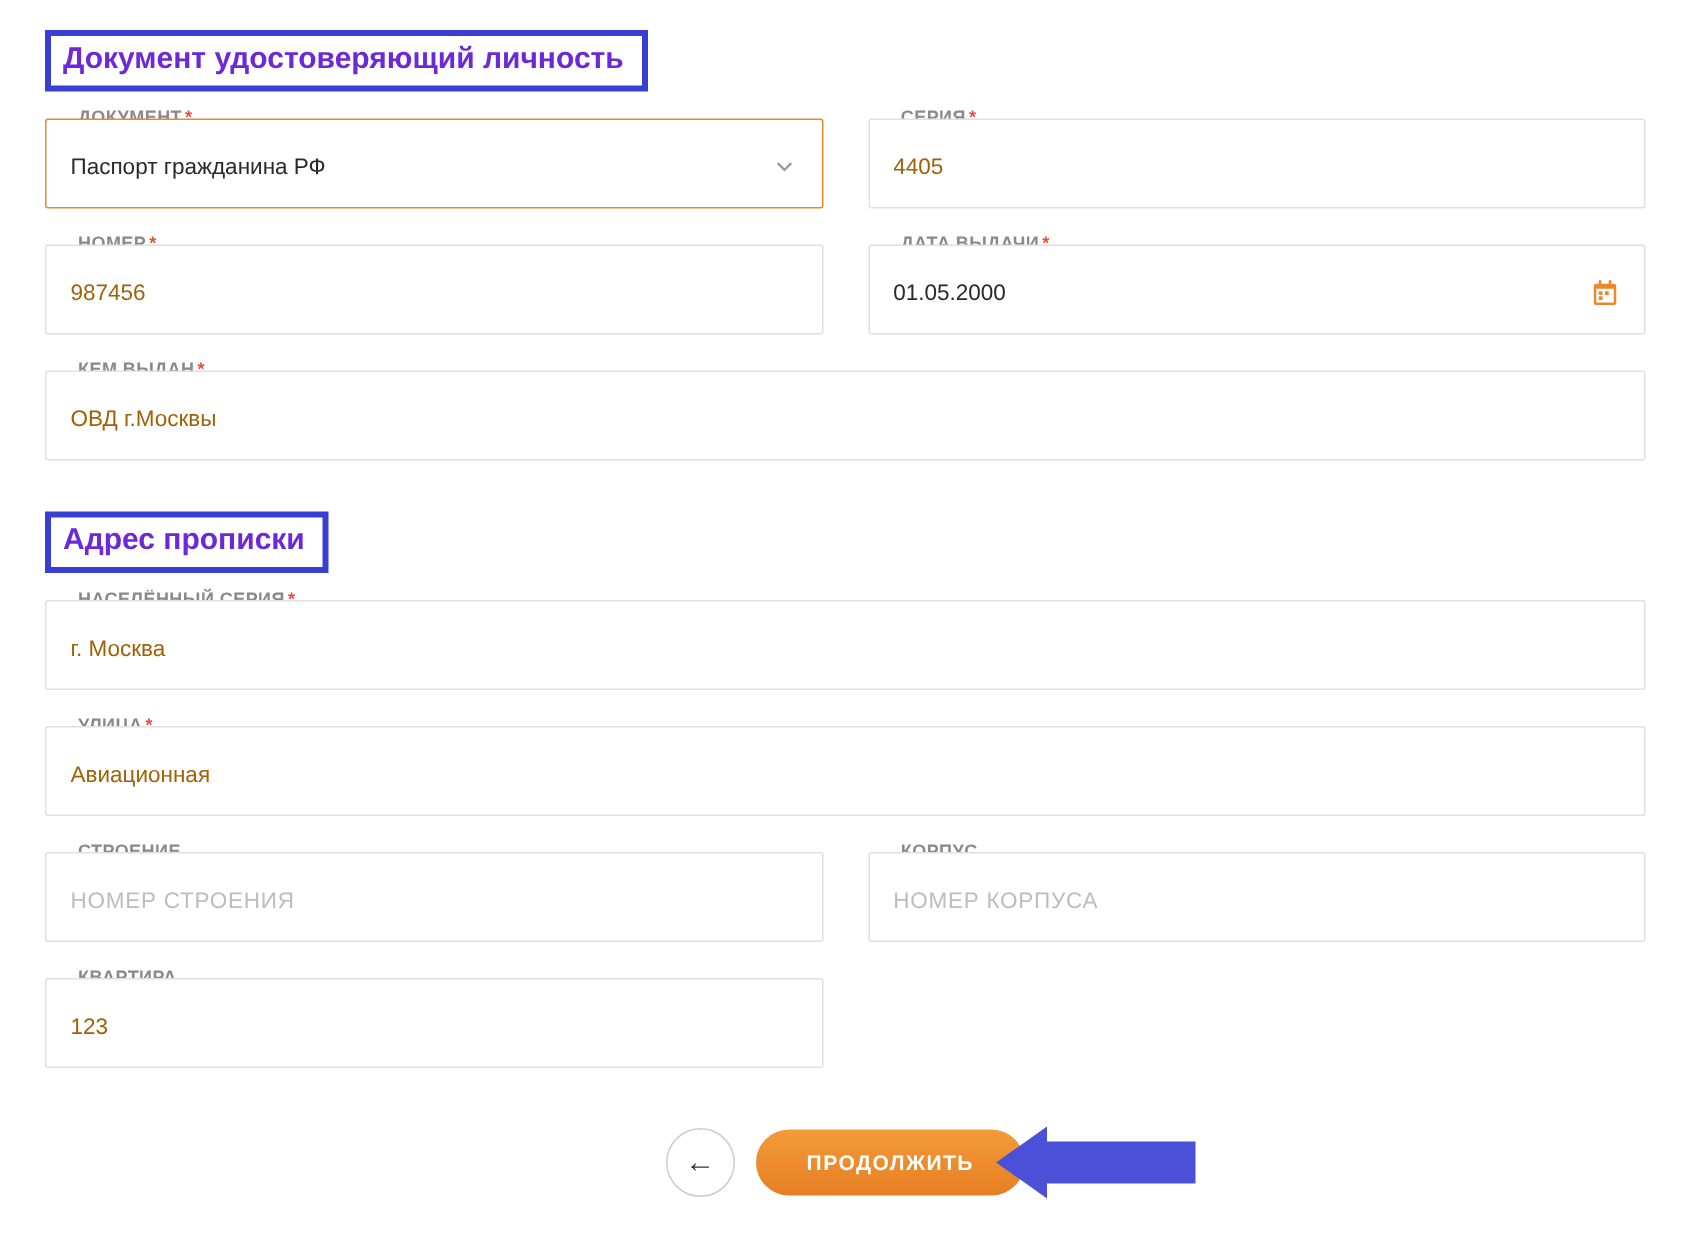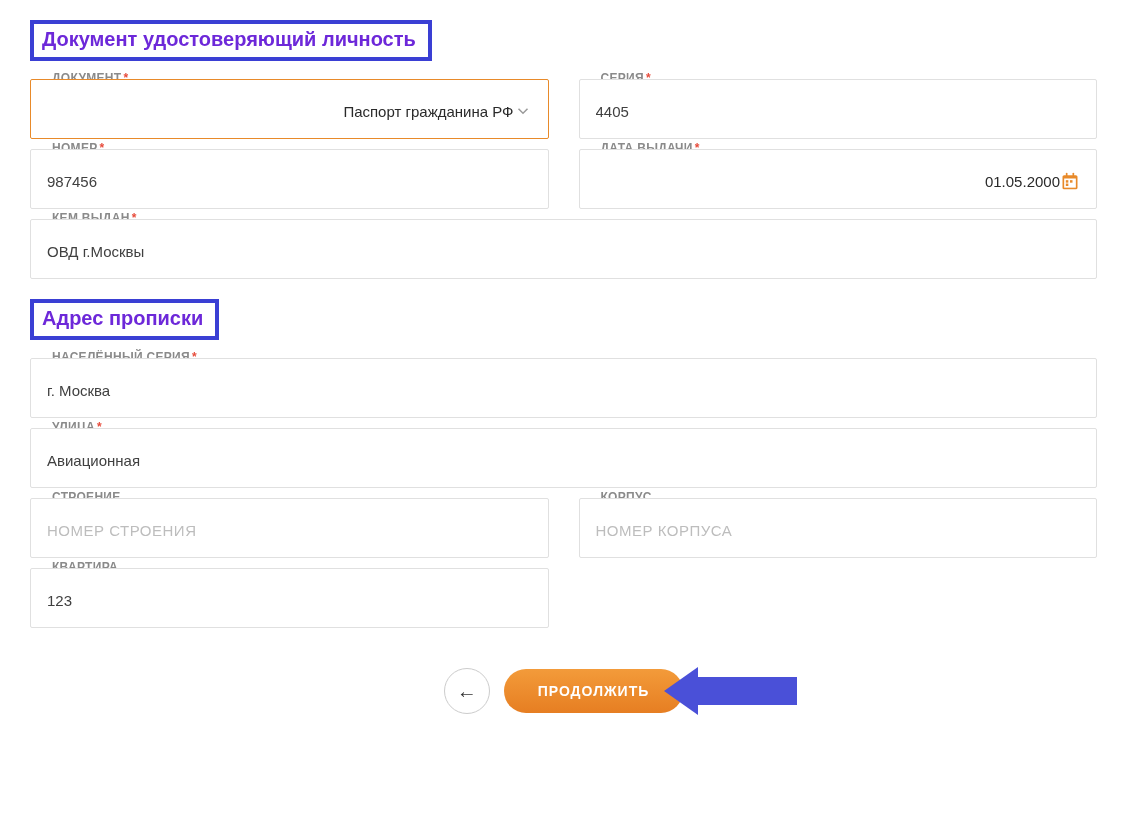--- a/index.html
+++ b/index.html
@@ -16,21 +16,21 @@
       margin-bottom: 18px;
     }
     .section-header h2 {
       font-size: 20px;
       font-weight: 700;
       color: #6d28d9;
     }
     .form-row {
       display: flex;
       gap: 30px;
-      margin-bottom: 10px;
+      margin-bottom: 24px;
     }
     .form-group {
       position: relative;
       flex: 1;
     }
     .form-group.full { flex: 0 0 100%; }
     .floating-label {
       position: absolute;
       top: -8px;
       left: 16px;
@@ -53,28 +53,28 @@
       color: #2a2a2a;
       background: #fff;
       position: relative;
     }
     .field-box.orange { border-color: #e88a2a; }
     .field-box input {
       border: none;
       outline: none;
       width: 100%;
       font-size: 15px;
-      color: #404040;
+      color: #a16207;
       background: transparent;
     }
     .field-box input::placeholder {
       color: #bdbdbd;
       letter-spacing: 0.5px;
     }
-    .field-box .value { flex: 1; text-align: right; }
+    .field-box .value { flex: 1; }
     .chevron {
       width: 18px; height: 18px; color: #9a9a9a;
       margin-left: auto;
     }
     .calendar-icon {
       width: 20px; height: 20px; color: #e88a2a;
       margin-left: auto;
     }
     .section-gap { height: 10px; }
     .button-row {

